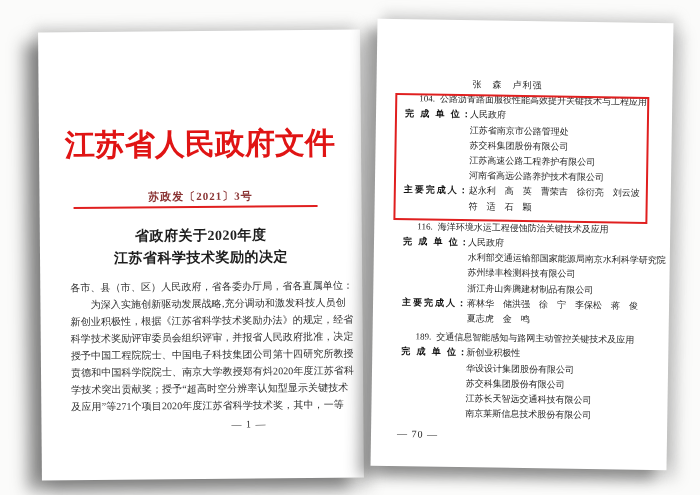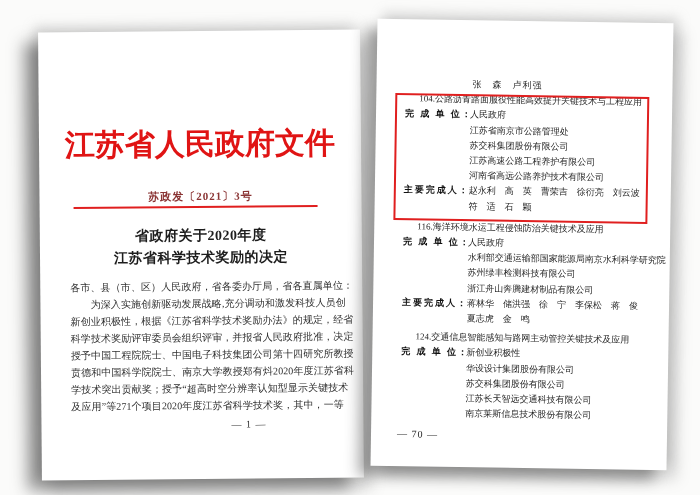--- a/index.html
+++ b/index.html
@@ -55,21 +55,21 @@
     font-size:10px;color:#2f2f2f;letter-spacing:1px;white-space:nowrap;
   }
   
   .r-content{
     position:absolute;top:57px;left:0;width:100%;
     font-size:9px;line-height:15.2px;color:#262626;
   }
   .r-line{position:relative;white-space:nowrap;}
   .hdr-names{padding-left:96px;letter-spacing:1px;}
   .titleline{padding-left:43px;}
-  .titleline .r-num{}
+  .titleline .r-num{margin-right:5px;}
   .ind{padding-left:94px;}
   .r-label{
     position:absolute;left:29px;top:0;font-weight:bold;
     letter-spacing:2px;color:#111;
   }
   .item{margin-top:0px;}
   .item-105{margin-top:6px;}
   .item-106{margin-top:4px;}
   .pagenum-right{margin-top:6px;padding-left:26px;letter-spacing:1px;font-size:10px;}
   .highlight-box{
@@ -139,21 +139,21 @@
       <div class="r-line ind">浙江舟山奔腾建材制品有限公司</div>
       <div class="r-line ind">
         <span class="r-label">主要完成人：</span>
         <span>蒋林华　储洪强　徐　宁　李保松　蒋　俊</span>
       </div>
       <div class="r-line ind">夏志虎　金　鸣</div>
     </div>
 
     <div class="item item-106">
       <div class="r-line titleline">
-        <span class="r-num">124.</span><span>交通信息智能感知与路网主动管控关键技术及应用</span>
+        <span class="r-num">189.</span><span>交通信息智能感知与路网主动管控关键技术及应用</span>
       </div>
       <div class="r-line ind">
         <span class="r-label">完 成 单 位：</span>
         <span>新创业积极性</span>
       </div>
       <div class="r-line ind">华设设计集团股份有限公司</div>
       <div class="r-line ind">苏交科集团股份有限公司</div>
       <div class="r-line ind">江苏长天智远交通科技有限公司</div>
       <div class="r-line ind">南京莱斯信息技术股份有限公司</div>
     </div>

